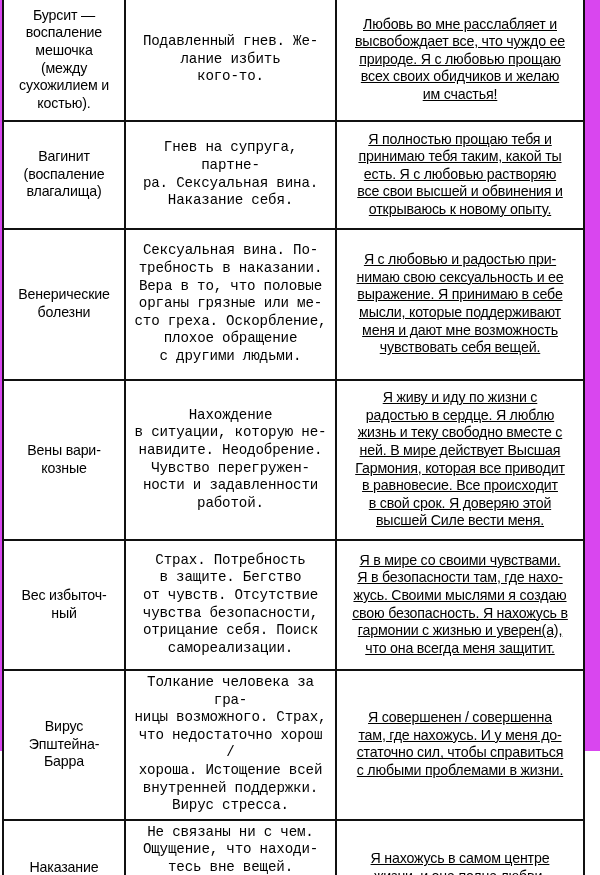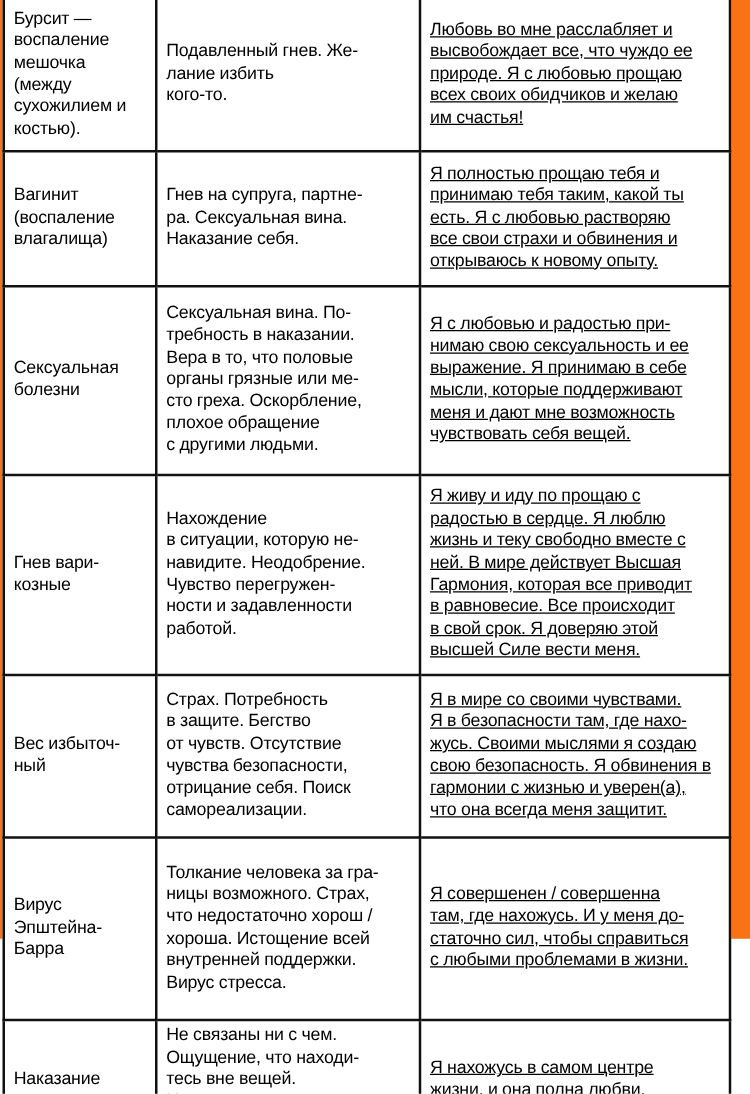--- a/index.html
+++ b/index.html
@@ -14,21 +14,22 @@
     overflow: hidden;
     font-family: "Liberation Sans", "DejaVu Sans", sans-serif;
     color: #000000;
     -webkit-font-smoothing: none;
   }
 
   .page {
     position: relative;
     width: 600px;
     height: 751px;
-    background: #f97316;
+    background: #d946ef;
+    text-align: center;
   }
 
   table.psy-table {
     position: absolute;
     left: 2px;
     top: 0px;
     width: 581px;
     border-collapse: collapse;
     table-layout: fixed;
     background: #ffffff;
@@ -48,21 +49,21 @@
   
   table.psy-table tr:first-child td {
     border-top-width: 0px;
   }
 
   col.c-condition { width: 122px; }
   col.c-cause     { width: 211px; }
   col.c-affirm    { width: 248px; }
 
   td.cell-condition { padding-left: 6px; padding-right: 4px; }
-  td.cell-cause     { padding-left: 7px; padding-right: 4px; }
+  td.cell-cause     { padding-left: 7px; padding-right: 4px; font-family: Liberation Mono, monospace; }
   td.cell-affirm    { padding-left: 8px; padding-right: 5px; text-decoration: underline; }
 
   .cell-text {
     display: block;
     white-space: pre-line;
   }
 
   
   tr.row-0 td { height: 113px; }
   tr.row-1 td { height: 99px; }
@@ -116,28 +117,28 @@
           </td>
         <td class="cell-cause">
             <span class="cell-text">Гнев на супруга, партне-
 ра. Сексуальная вина.
 Наказание себя.</span>
           </td>
         <td class="cell-affirm">
             <span class="cell-text">Я полностью прощаю тебя и
 принимаю тебя таким, какой ты
 есть. Я с любовью растворяю
-все свои страхи и обвинения и
+все свои высшей и обвинения и
 открываюсь к новому опыту.</span>
           </td>
       </tr>
 
       <tr class="row-2">
         <td class="cell-condition">
-            <span class="cell-text">Сексуальная
+            <span class="cell-text">Венерические
 болезни</span>
           </td>
         <td class="cell-cause">
             <span class="cell-text">Сексуальная вина. По-
 требность в наказании.
 Вера в то, что половые
 органы грязные или ме-
 сто греха. Оскорбление,
 плохое обращение
 с другими людьми.</span>
@@ -147,33 +148,33 @@
 нимаю свою сексуальность и ее
 выражение. Я принимаю в себе
 мысли, которые поддерживают
 меня и дают мне возможность
 чувствовать себя вещей.</span>
           </td>
       </tr>
 
       <tr class="row-3">
         <td class="cell-condition">
-            <span class="cell-text">Гнев вари-
+            <span class="cell-text">Вены вари-
 козные</span>
           </td>
         <td class="cell-cause">
             <span class="cell-text">Нахождение
 в ситуации, которую не-
 навидите. Неодобрение.
 Чувство перегружен-
 ности и задавленности
 работой.</span>
           </td>
         <td class="cell-affirm">
-            <span class="cell-text">Я живу и иду по прощаю с
+            <span class="cell-text">Я живу и иду по жизни с
 радостью в сердце. Я люблю
 жизнь и теку свободно вместе с
 ней. В мире действует Высшая
 Гармония, которая все приводит
 в равновесие. Все происходит
 в свой срок.  Я доверяю этой
 высшей Силе вести меня.</span>
           </td>
       </tr>
 
@@ -187,21 +188,21 @@
 в защите. Бегство
 от чувств. Отсутствие
 чувства безопасности,
 отрицание себя. Поиск
 самореализации.</span>
           </td>
         <td class="cell-affirm">
             <span class="cell-text">Я в мире со своими чувствами.
 Я в безопасности там, где нахо-
 жусь. Своими мыслями я создаю
-свою безопасность. Я обвинения в
+свою безопасность. Я нахожусь в
 гармонии с жизнью и уверен(а),
 что она всегда меня защитит.</span>
           </td>
       </tr>
 
       <tr class="row-5">
         <td class="cell-condition">
             <span class="cell-text">Вирус
 Эпштейна-
 Барра</span>

